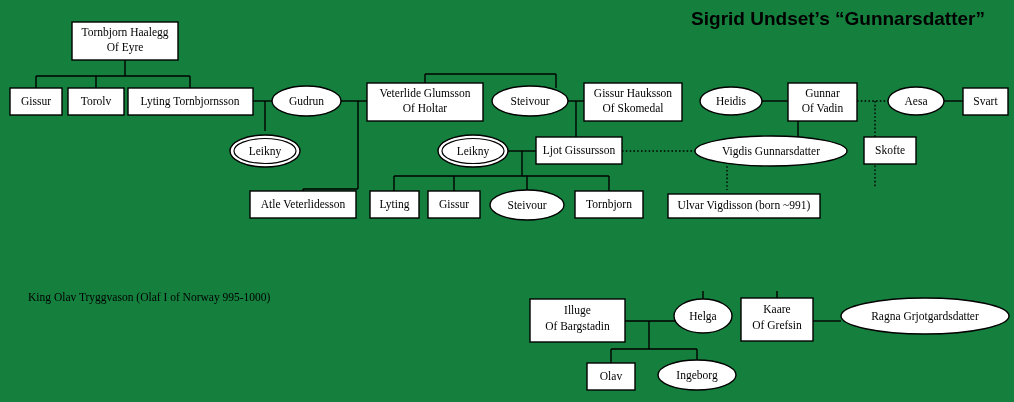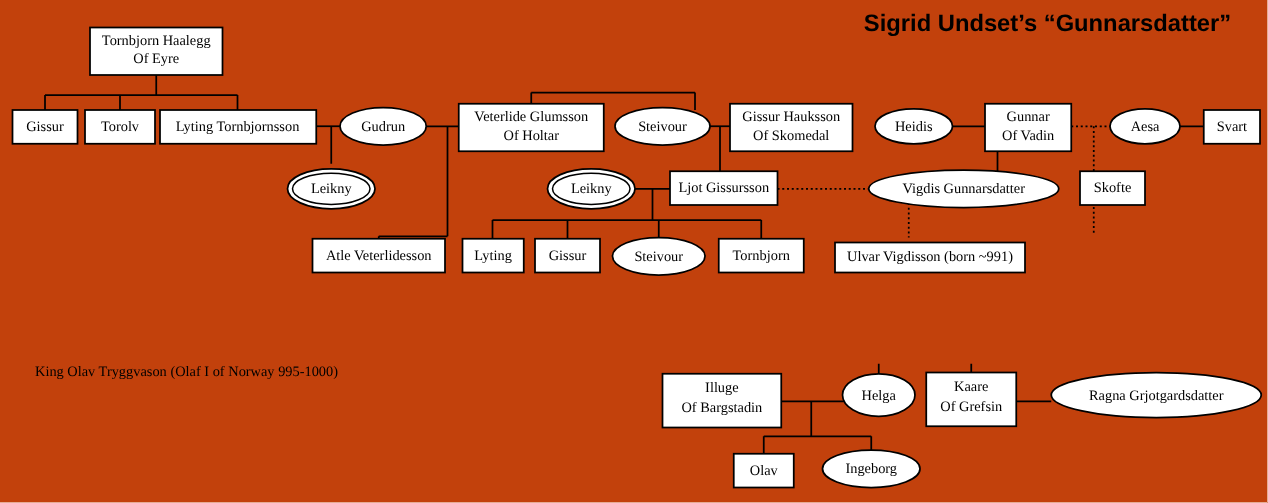--- a/index.html
+++ b/index.html
@@ -4,21 +4,21 @@
 <style>
   html, body {
     margin: 0;
     padding: 0;
     background: #ffffff;
   }
   #canvas {
     position: relative;
     width: 1014px;
     height: 402px;
-    background: #c2410c;
+    background: #15803d;
     overflow: hidden;
     font-family: "Liberation Serif", serif;
   }
   svg.diagram {
     position: absolute;
     left: 0;
     top: 0;
     width: 1014px;
     height: 402px;
   }

